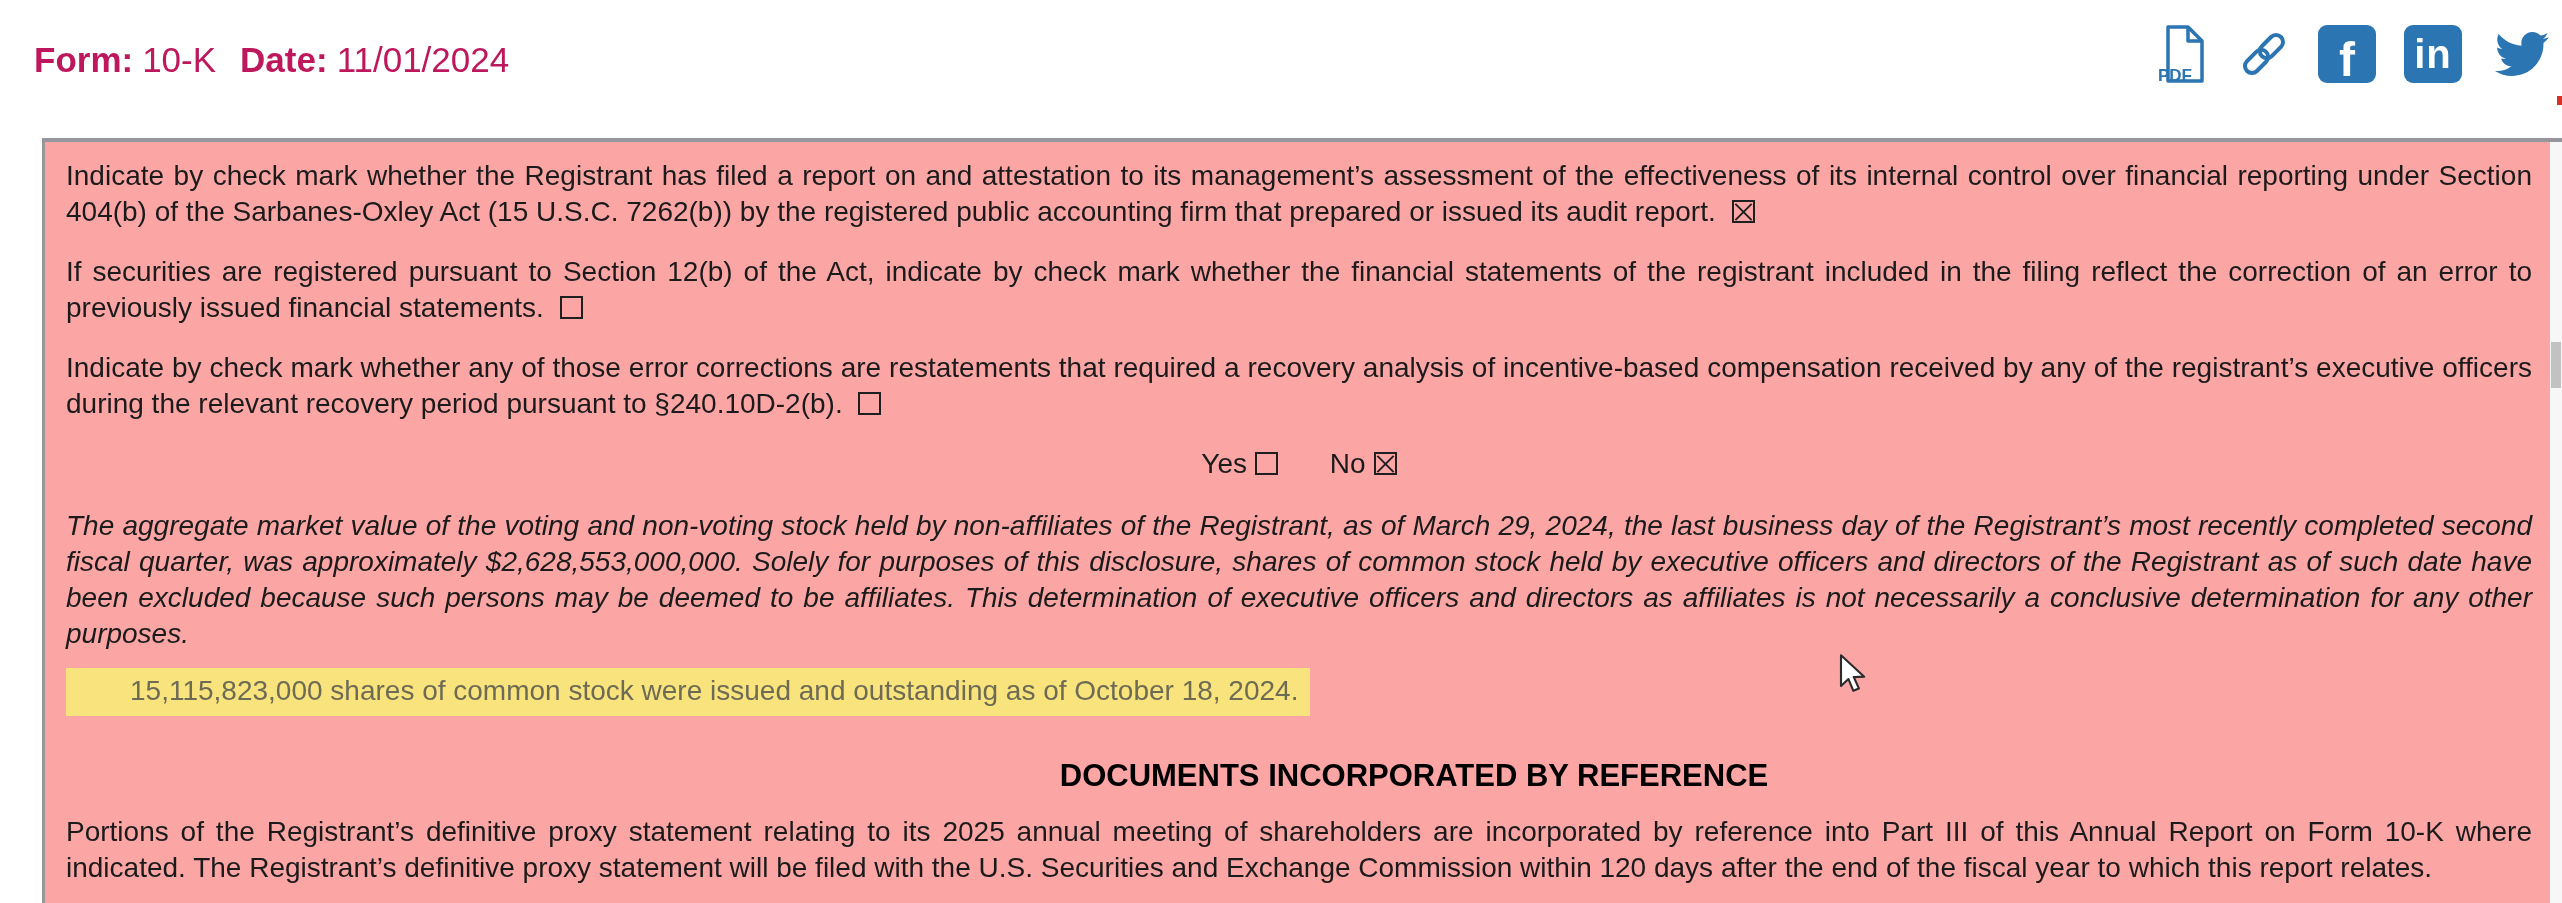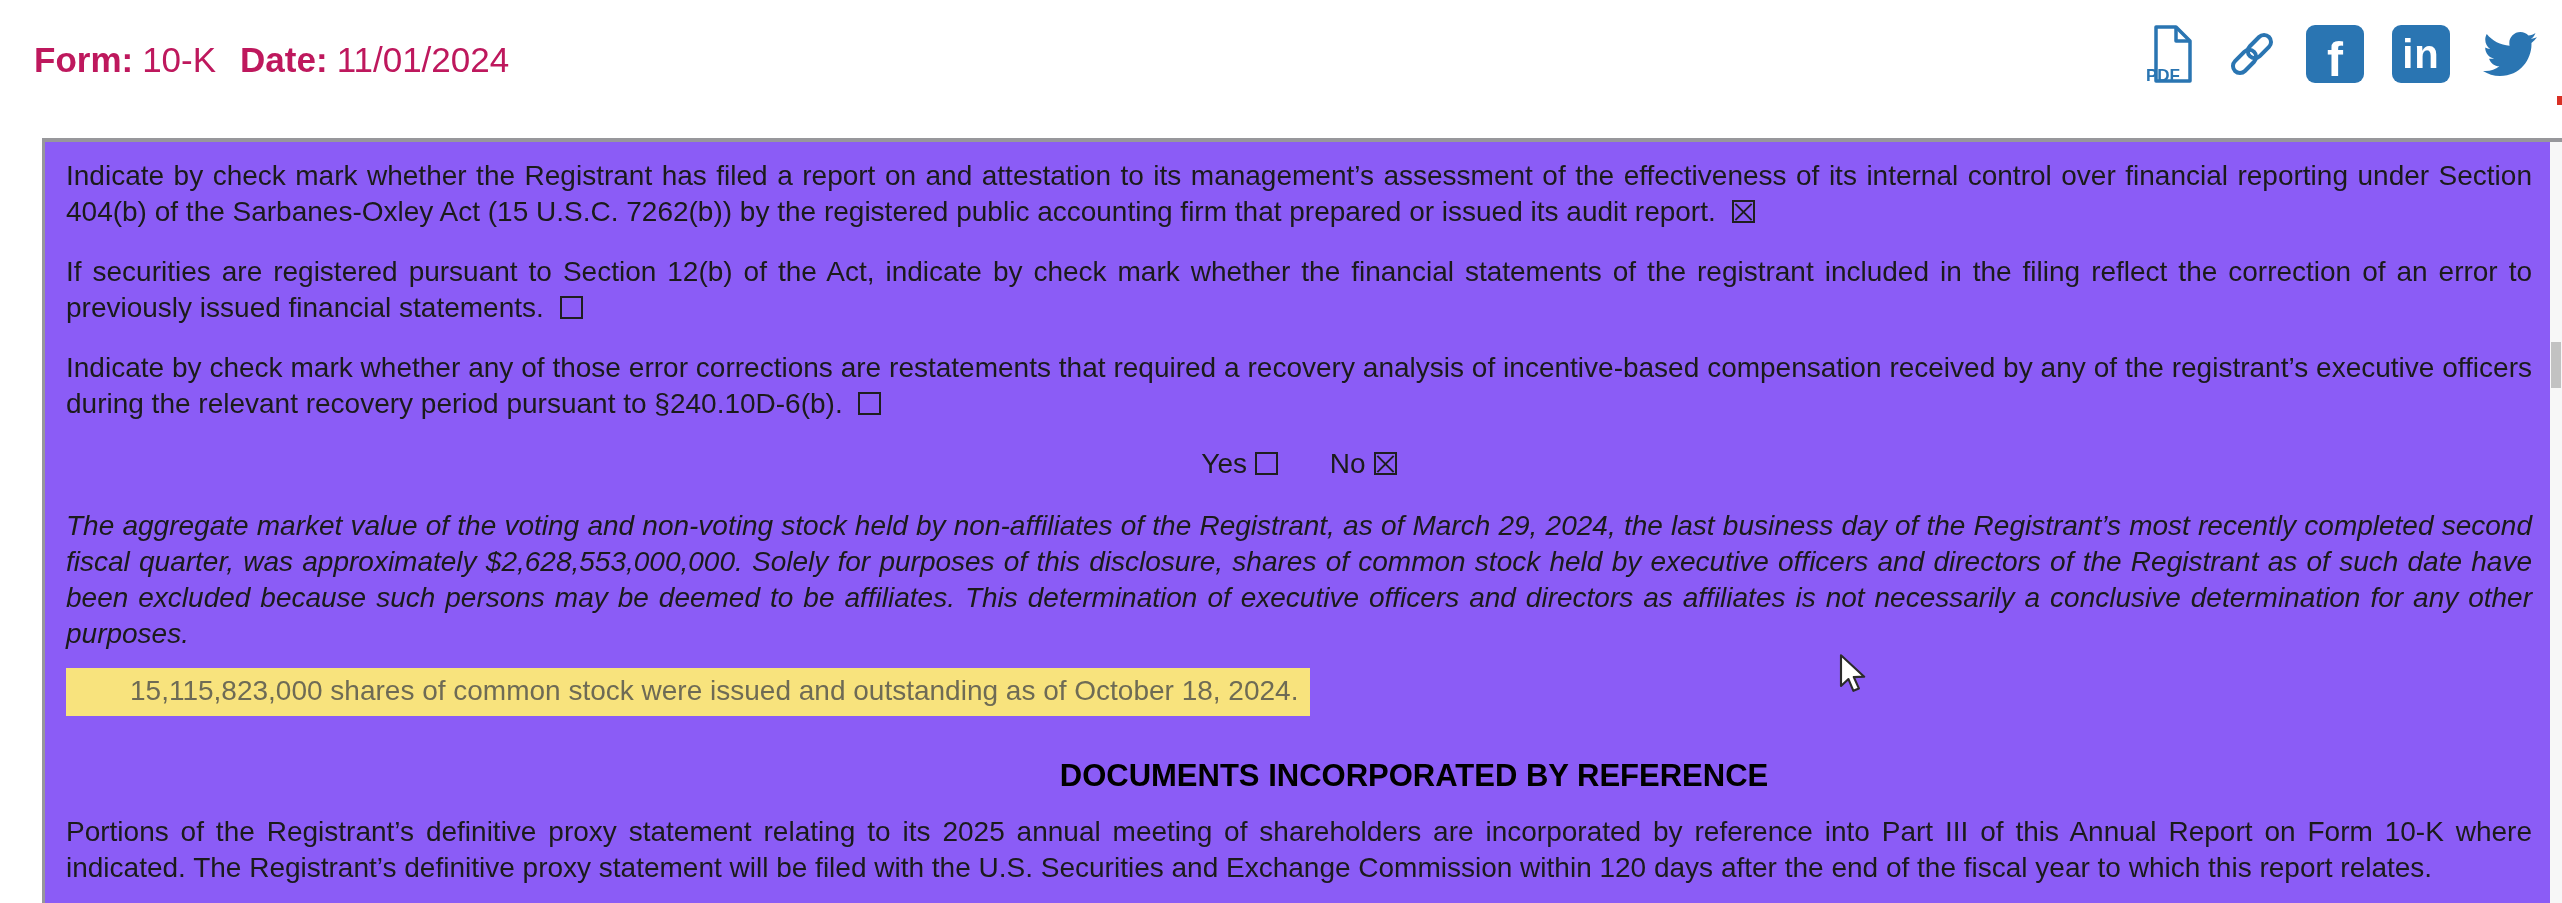--- a/index.html
+++ b/index.html
@@ -6,31 +6,31 @@
   #page{position:relative;width:2562px;height:903px;background:#ffffff;overflow:hidden;
         font-family:"Liberation Sans","DejaVu Sans",sans-serif;color:#1b1b1b;}
 
   
   .hdr{position:absolute;left:34px;top:40px;font-size:35px;color:#be185d;white-space:nowrap;}
   .hdr b{font-weight:bold;}
   .hdr .val{margin-left:9px;}
   .hdr .date-lbl{margin-left:24px;}
 
   
-  .icons{position:absolute;top:24px;right:20px;display:flex;align-items:center;gap:28px;}
+  .icons{position:absolute;top:24px;right:8px;display:flex;align-items:center;gap:28px;}
   .icons .ibtn{display:flex;align-items:center;justify-content:center;cursor:pointer;}
   .sq{width:58px;height:58px;border-radius:9px;background:#2a75b2;color:#fff;
       display:flex;align-items:center;justify-content:center;font-weight:bold;}
   .sq.fb{font-size:48px;padding-top:10px;box-sizing:border-box;}
   .sq.li{font-size:40px;letter-spacing:1px;}
 
   .red-speck{position:absolute;right:0;top:96px;width:5px;height:9px;background:#d93025;}
 
   
-  .doc{position:absolute;left:42px;top:138px;right:0;bottom:0;background:#8b5cf6;
+  .doc{position:absolute;left:42px;top:138px;right:0;bottom:0;background:#fca5a5;
        border-top:4px solid #97979b;border-left:3px solid #97979b;
        box-sizing:border-box;padding:16px 30px 0 21px;
        font-size:28px;line-height:36px;text-align:justify;}
   .doc p{margin:0 0 24px 0;}
   .doc p.tight{margin-bottom:6px;}
 
   
   .cb{display:inline-block;width:19px;height:19px;border:2px solid #1f1f1f;
       position:relative;vertical-align:-2px;margin-left:8px;}
   .cb-checked::before,.cb-checked::after{content:"";position:absolute;left:-2px;top:8.5px;
@@ -96,21 +96,21 @@
   <div class="red-speck"></div>
 
   <div class="doc">
 
     <p><span>Indicate by check mark whether the Registrant has filed a report on and attestation to its management’s assessment of the effectiveness of its internal control over financial reporting under Section 404(b) of the Sarbanes-Oxley Act (15 U.S.C. 7262(b)) by the registered public accounting firm that prepared or issued its audit report.</span>
       <span class="cb cb-checked"></span></p>
 
     <p><span>If securities are registered pursuant to Section 12(b) of the Act, indicate by check mark whether the financial statements of the registrant included in the filing reflect the correction of an error to previously issued financial statements.</span>
       <span class="cb"></span></p>
 
-    <p><span>Indicate by check mark whether any of those error corrections are restatements that required a recovery analysis of incentive-based compensation received by any of the registrant’s executive officers during the relevant recovery period pursuant to §240.10D-6(b).</span>
+    <p><span>Indicate by check mark whether any of those error corrections are restatements that required a recovery analysis of incentive-based compensation received by any of the registrant’s executive officers during the relevant recovery period pursuant to §240.10D-2(b).</span>
       <span class="cb"></span></p>
 
 
     <div class="yesno">
       <span class="lbl">Yes</span><span class="cb"></span>
       <span class="lbl">No</span><span class="cb cb-checked"></span>
     </div>
 
     <p class="mkt">The aggregate market value of the voting and non-voting stock held by non-affiliates of the Registrant, as of March 29, 2024, the last business day of the Registrant’s most recently completed second fiscal quarter, was approximately $2,628,553,000,000. Solely for purposes of this disclosure, shares of common stock held by executive officers and directors of the Registrant as of such date have been excluded because such persons may be deemed to be affiliates. This determination of executive officers and directors as affiliates is not necessarily a conclusive determination for any other purposes.</p>
 

